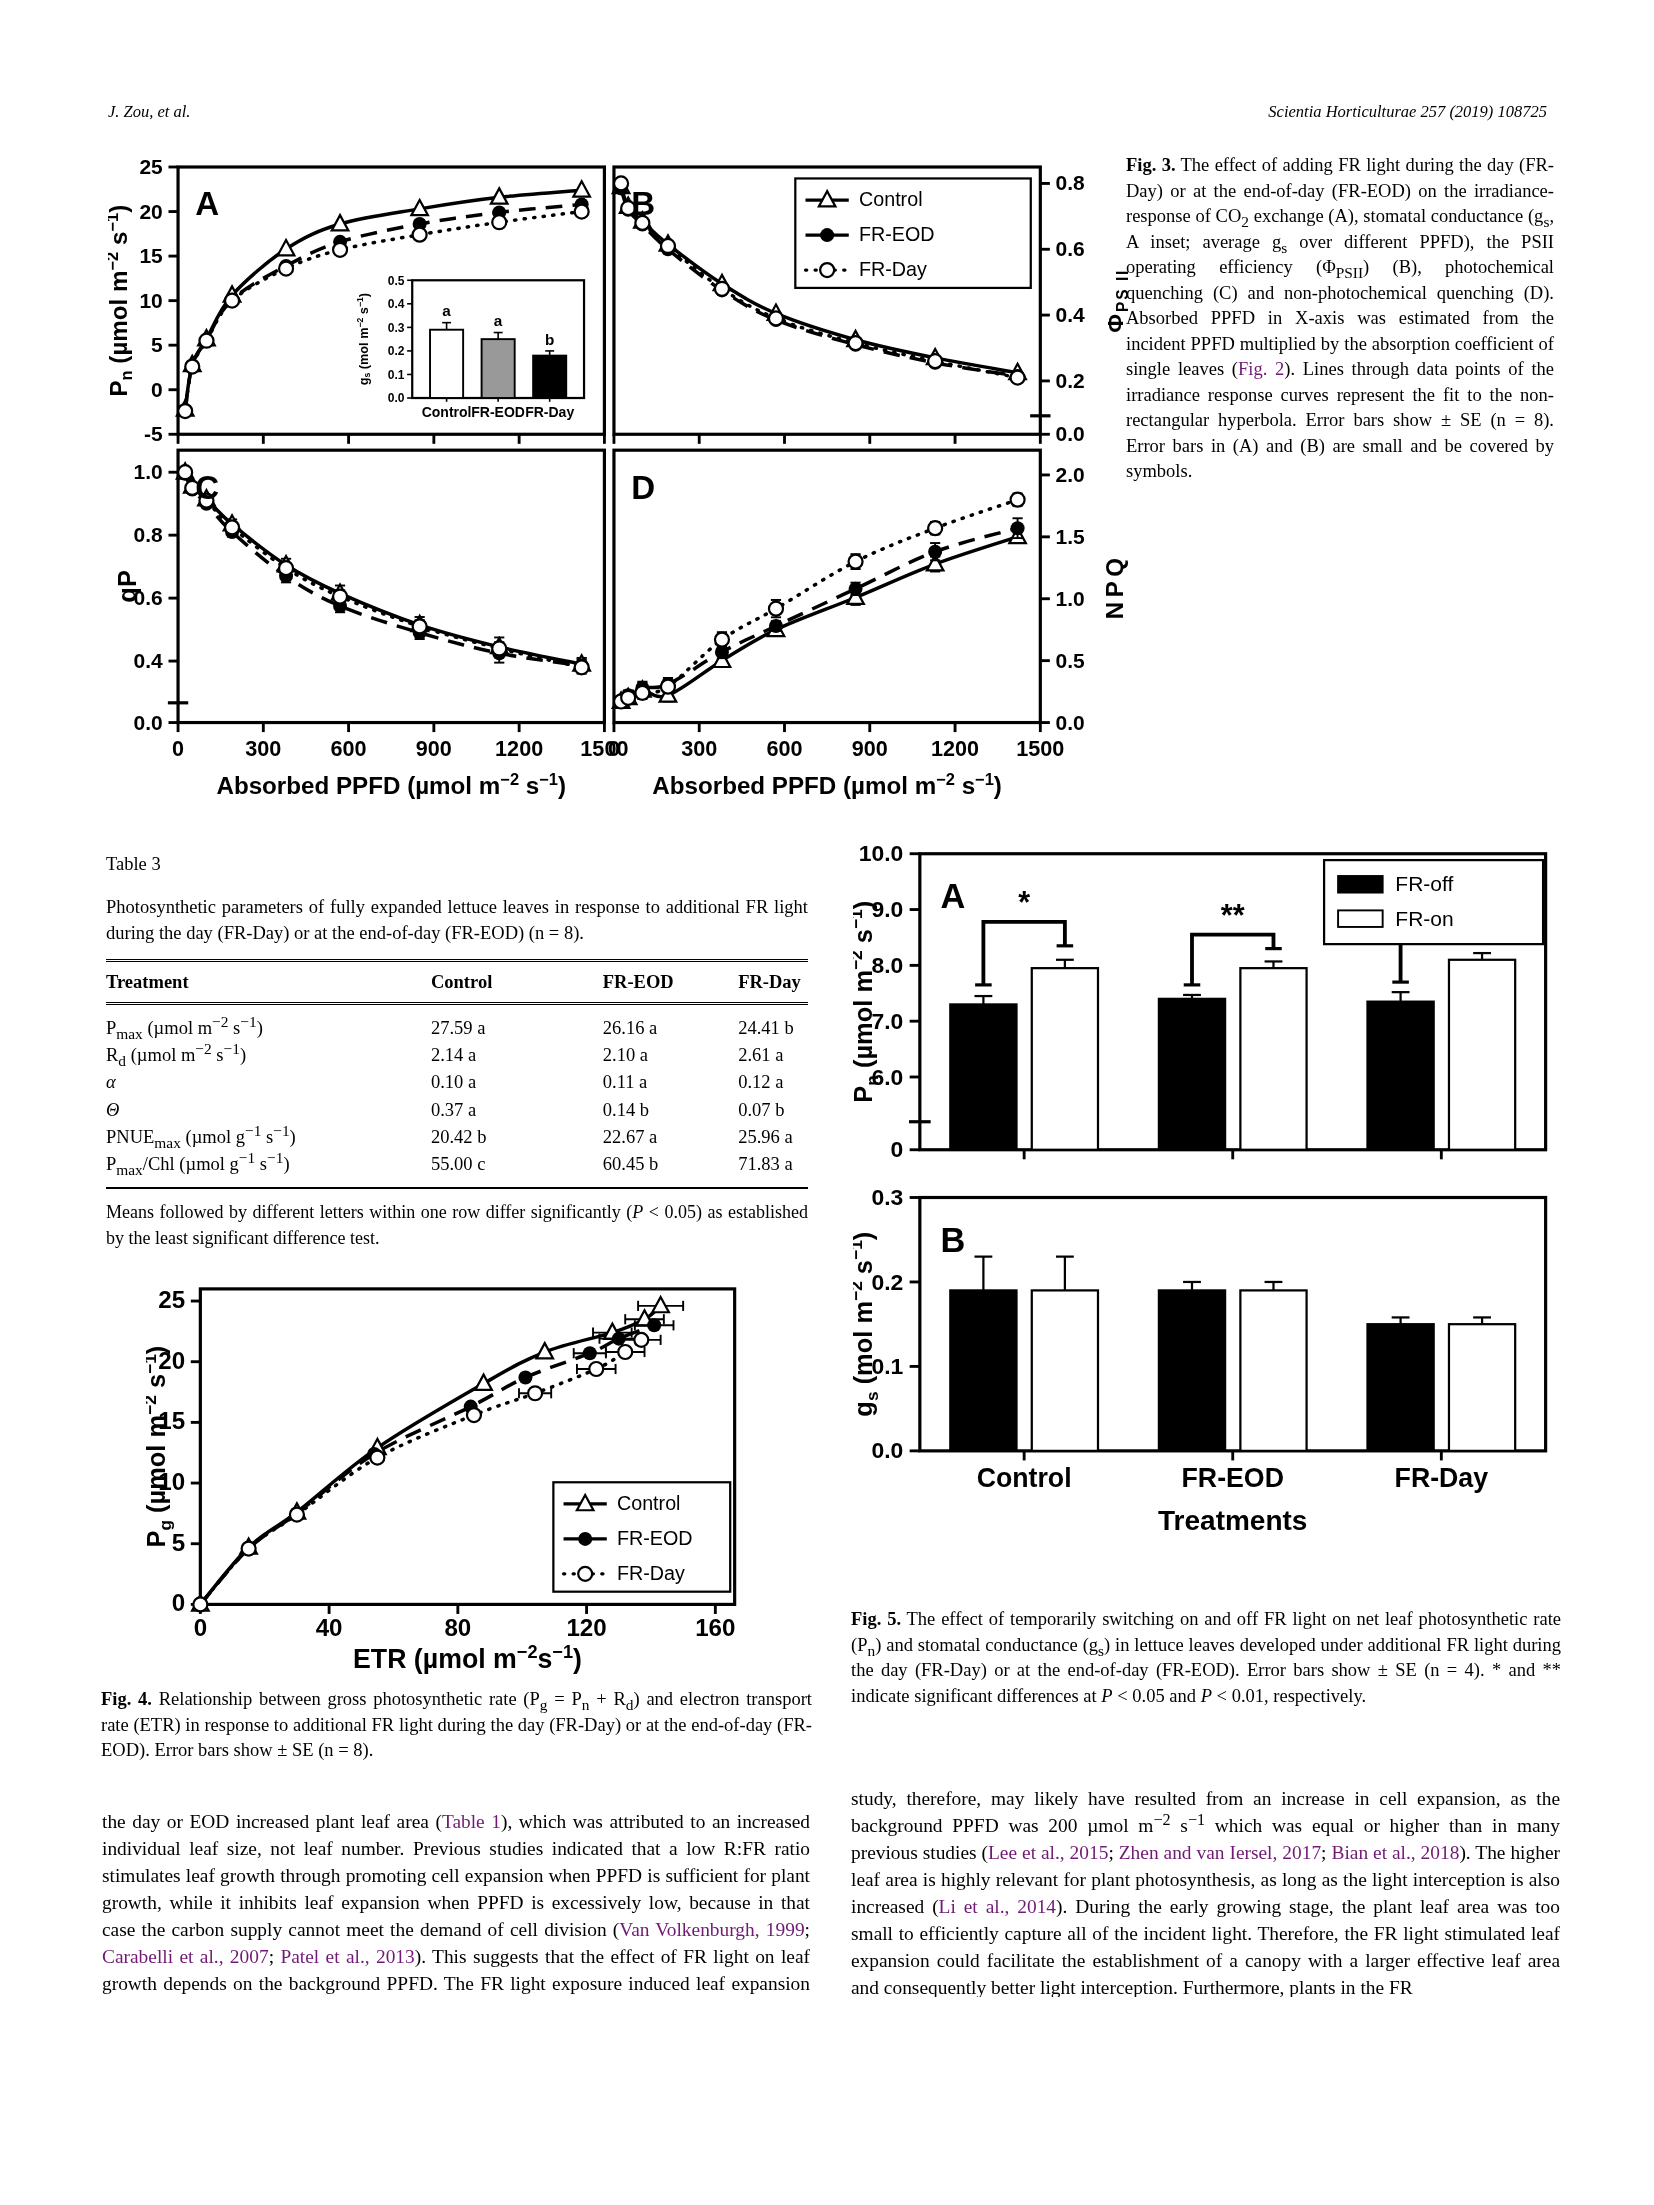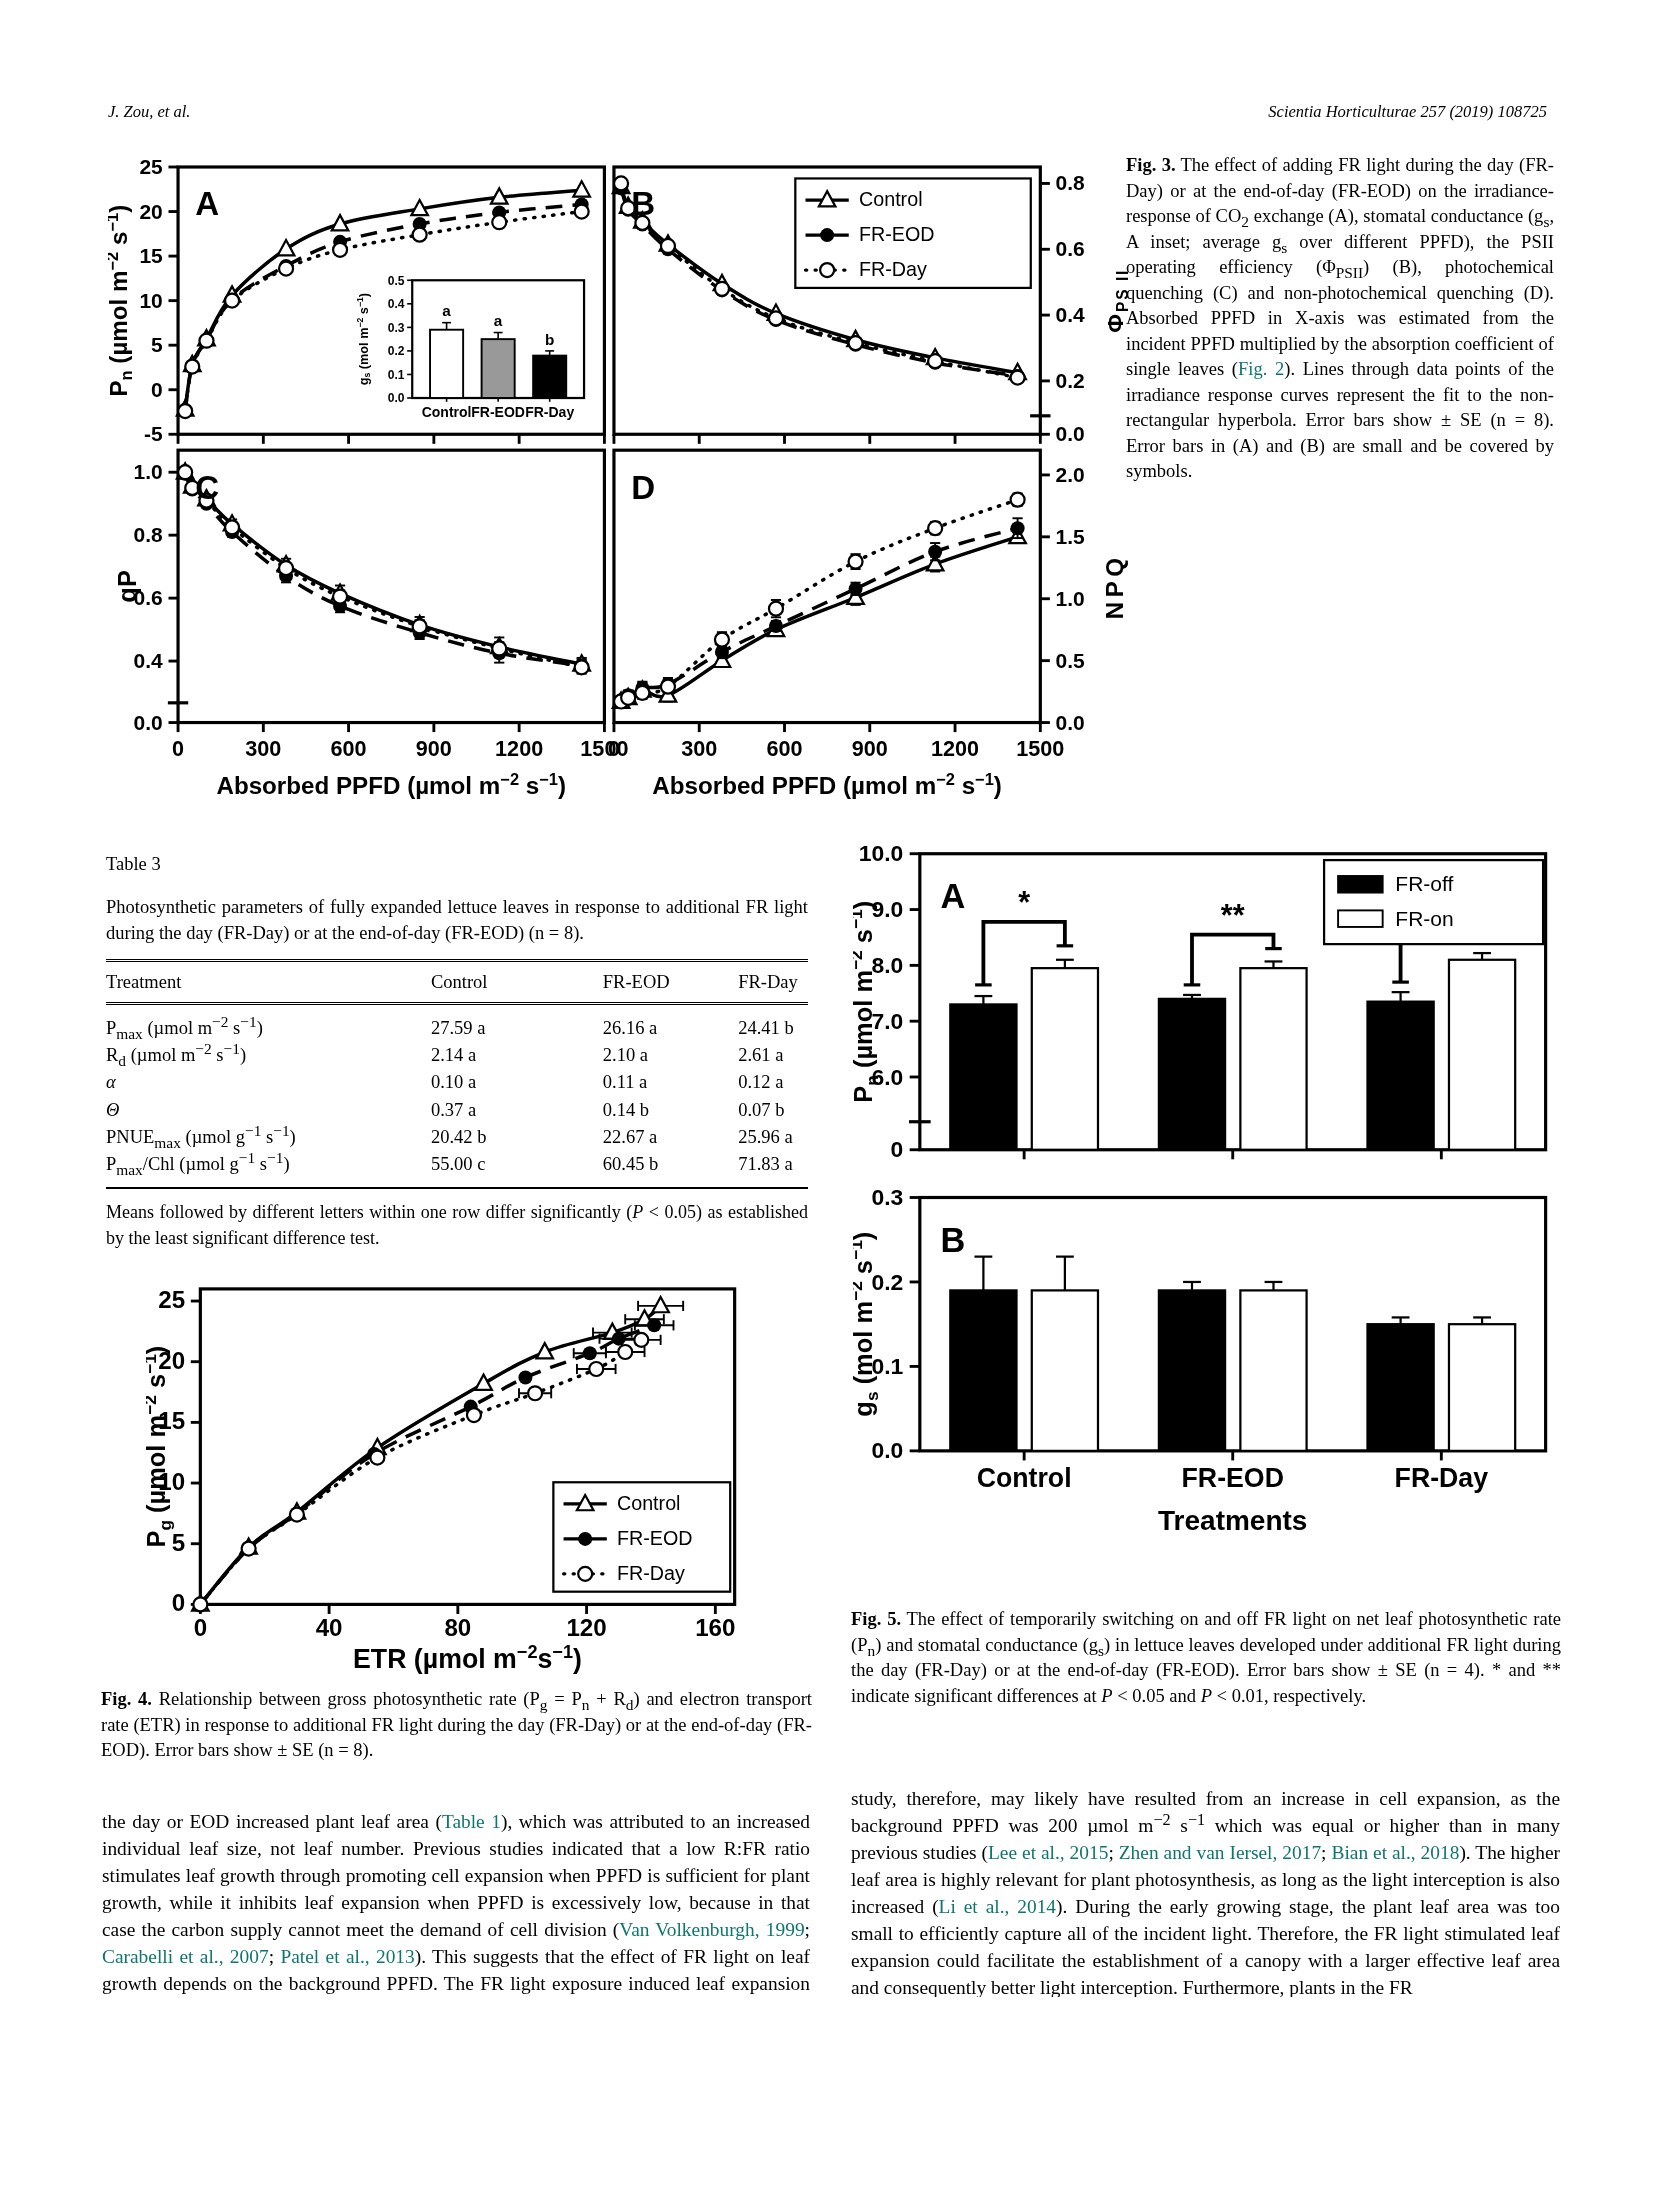--- a/index.html
+++ b/index.html
@@ -4,26 +4,26 @@
 <style>
   html,body{margin:0;padding:0;background:#fff;}
   .page{position:relative;width:1654px;height:1997px;background:#fff;color:#000;
         font-family:"Liberation Serif",serif;}
   .abs{position:absolute;}
   .running-head{position:absolute;top:102px;left:0;width:1654px;font-size:16.5px;font-style:italic;}
   .rh-left{position:absolute;left:108px;top:0;}
   .rh-right{position:absolute;right:107px;top:0;}
   .caption{font-size:18.5px;line-height:25.5px;text-align:justify;}
   .caption b{font-weight:700;}
-  .cite{color:#0f766e;}
+  .cite{color:#701a75;}
   .tbl-title{font-size:18.5px;margin-bottom:19px;}
   .tbl-desc{font-size:18.5px;line-height:26px;text-align:justify;}
   table.t3{border-collapse:collapse;width:702px;margin-top:12.7px;
            border-top:3.2px double #000;font-size:18.5px;}
-  table.t3 thead th{font-weight:400;text-align:left;padding:10.2px 0 9px 0;}
+  table.t3 thead th{font-weight:700;text-align:left;padding:10.2px 0 9px 0;}
   table.t3 thead{border-bottom:3.2px double #000;}
   table.t3 tbody{border-bottom:2.5px solid #000;}
   table.t3 td{padding:3.2px 0;text-align:left;vertical-align:baseline;}
   table.t3 tbody tr:first-child td{padding-top:12.7px;margin-left:40px;}
   table.t3 tbody tr:last-child td{padding-bottom:11.5px;}
   .colA{width:312px;padding-left:28px;}
   .colB{width:165px;}
   .colC{width:130px;}
   .colD{width:67px;}
   .tbl-foot{font-size:18px;line-height:26px;text-align:justify;margin-top:10.2px;}

